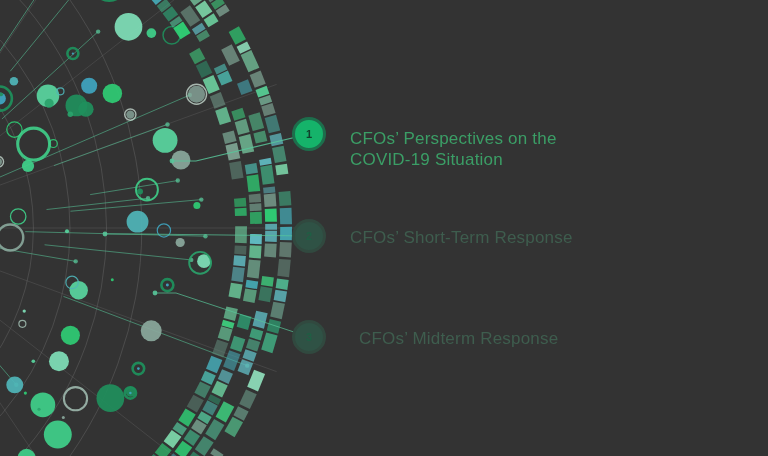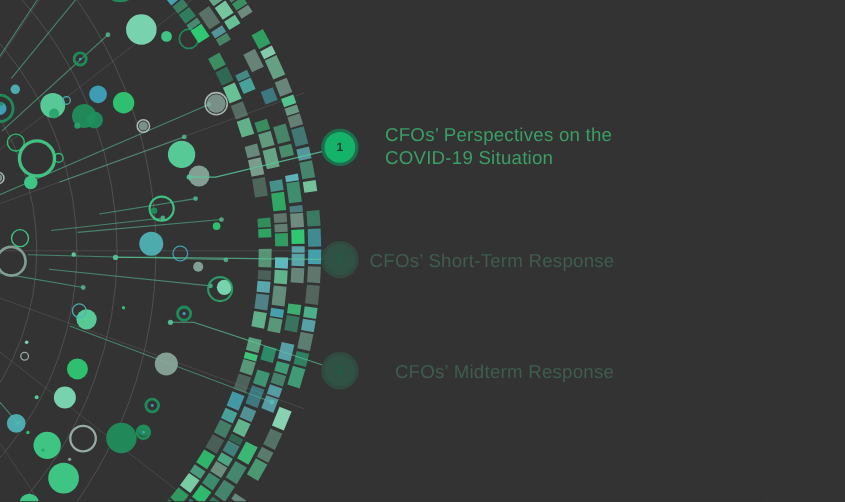--- a/index.html
+++ b/index.html
@@ -54,21 +54,21 @@
     border: 3px solid #31493f;
     color: #1f5f44;
   }
   .item-label {
     position: absolute;
     font-size: 17px;
     line-height: 21px;
     letter-spacing: 0.2px;
     white-space: pre-line;
   }
-  .label-active { color: #3b9e66; }
+  .label-active { color: #3b9e66; margin-top: 16px; }
   .label-dim { color: #3e5d4e; }
 </style>
 </head>
 <body>
 
 <div id="stage">
 
   <svg id="viz" viewBox="0 0 768 456">
       <g>
         <path d="M -138.49048496469777 111.79268514455946 A 118 118 0 0 1 -138.49048496469777 344.20731485544053" fill="none" stroke="#6d6d6d" stroke-width="0.8" opacity="0.55"></path>
@@ -449,18 +449,18 @@
         <polyline points="155,293 176,293 309,337" fill="none" stroke="#58c79a" stroke-width="1" opacity="0.7"></polyline>
         <circle cx="155" cy="293" r="2.4" fill="#58c79a" opacity="0.9"></circle>
       </g>
     </svg>
 
   <div id="menu">
       <div class="badge badge-active" style="left: 292px; top: 117px;">1</div>
       <div class="item-label label-active" style="left: 350px; top: 112px;">CFOs’ Perspectives on the
 COVID-19 Situation</div>
       <div class="badge badge-dim" style="left: 292px; top: 219px;">2</div>
-      <div class="item-label label-dim" style="left: 336px; top: 227px;">CFOs’ Short-Term Response</div>
+      <div class="item-label label-dim" style="left: 350px; top: 227px;">CFOs’ Short-Term Response</div>
       <div class="badge badge-dim" style="left: 292px; top: 320px;">3</div>
       <div class="item-label label-dim" style="left: 359px; top: 328px;">CFOs’ Midterm Response</div>
     </div>
 
 </div>
 
 </body></html>

